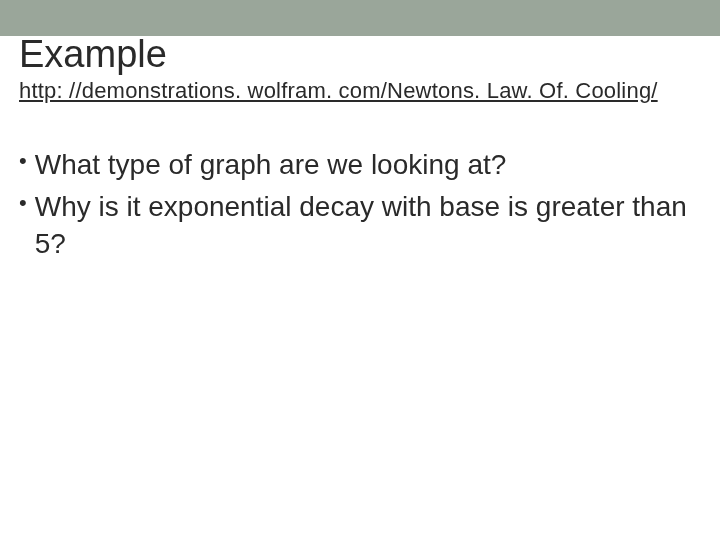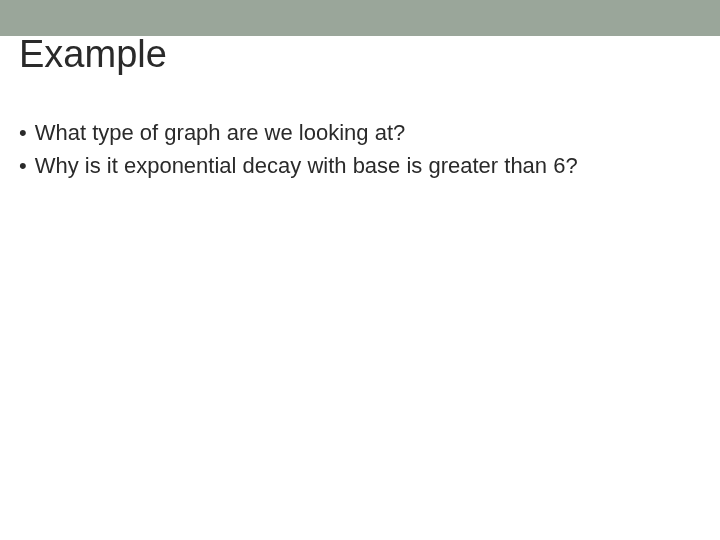--- a/index.html
+++ b/index.html
@@ -40,36 +40,37 @@
       align-items: flex-start;
       margin-bottom: 4px;
     }
     .bullet-dot {
       font-size: 22px;
       color: #2a2a2a;
       line-height: 1.35;
       margin-right: 8px;
     }
     .bullet-text {
-      font-size: 22px;
+      font-size: 28px;
       color: #2a2a2a;
       line-height: 1.35;
     }
   </style>
 </head>
 <body>
 
 <div class="header-band"></div>
 
 <div class="content">
   <h1 class="title">Example</h1>
+  <div class="link-line">http: //demonstrations. wolfram. com/Newtons. Law. Of. Cooling/</div>
 
   <div class="bullets">
     <div class="bullet-row">
       <span class="bullet-dot">•</span>
       <span class="bullet-text">What type of graph are we looking at?</span>
     </div>
     <div class="bullet-row">
       <span class="bullet-dot">•</span>
-      <span class="bullet-text">Why is it exponential decay with base is greater than 6?</span>
+      <span class="bullet-text">Why is it exponential decay with base is greater than 5?</span>
     </div>
   </div>
 </div>
 
 </body></html>

